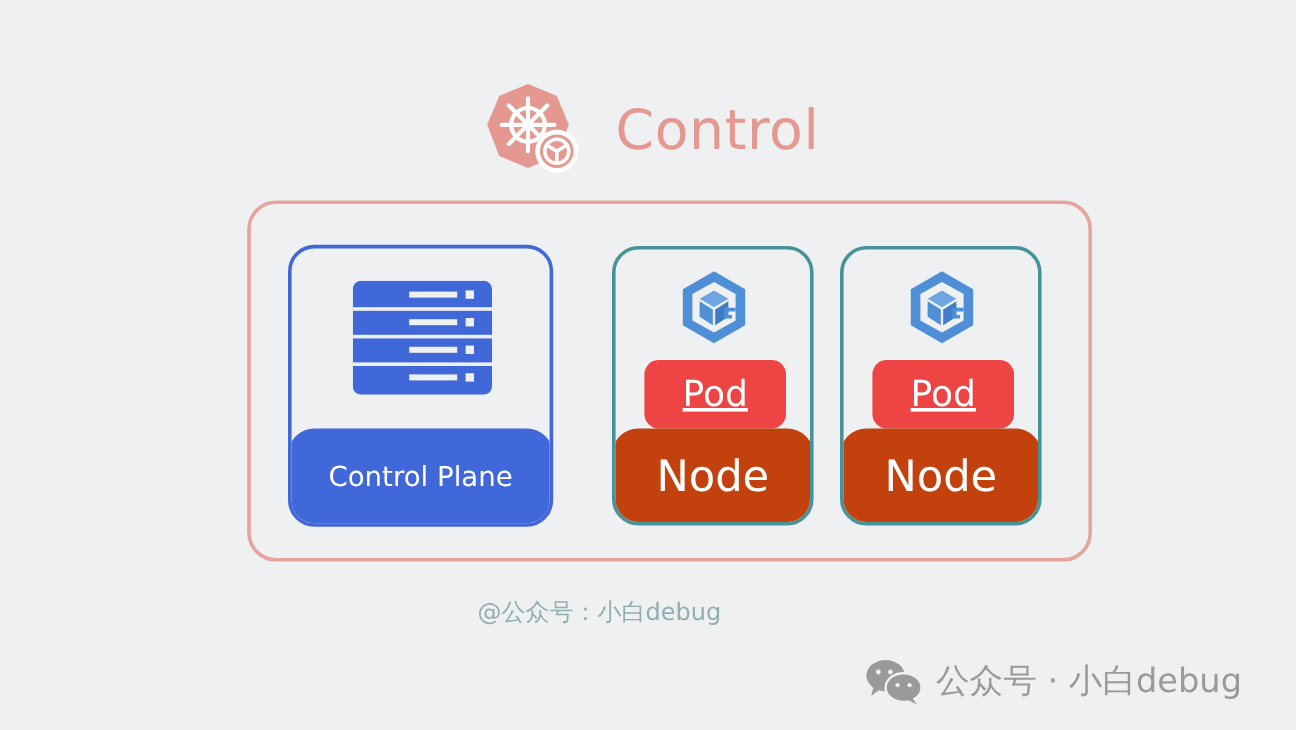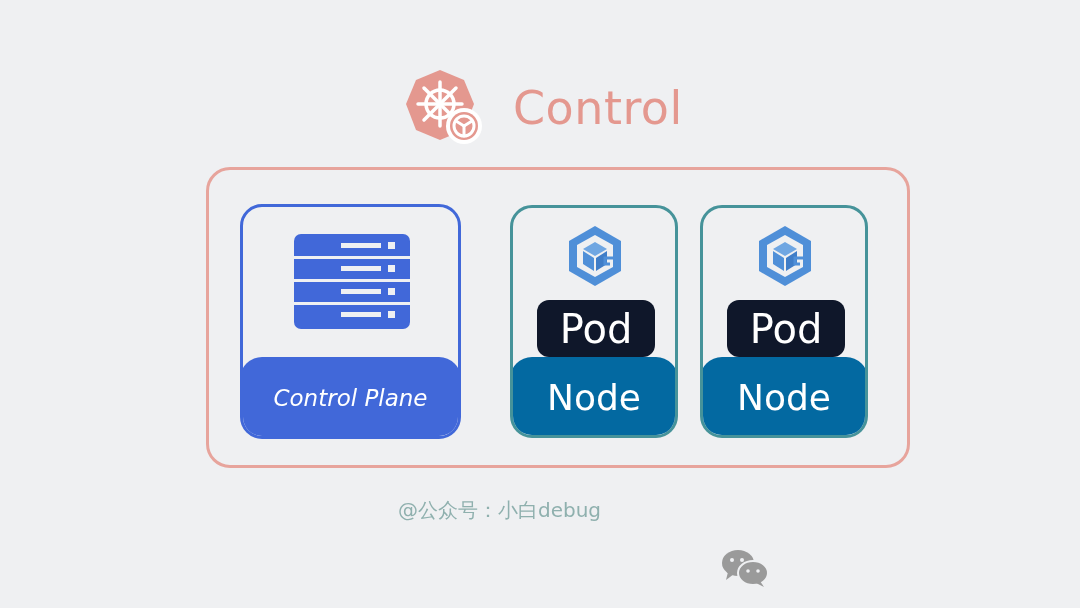--- a/index.html
+++ b/index.html
@@ -2,28 +2,28 @@
 <html><head>
 <meta charset="utf-8">
 <style>
   html,body{margin:0;padding:0;}
   body{width:1080px;height:608px;background:#eff0f2;position:relative;overflow:hidden;font-family:"DejaVu Sans","Liberation Sans",sans-serif;}
   .abs{position:absolute;}
   #cluster-icon{left:402px;top:68px;width:84px;height:80px;}
   #cluster-title{left:513px;top:80px;font-size:46px;color:#e4988f;line-height:56px;letter-spacing:0.5px;}
   #cluster-box{left:206px;top:167px;width:704px;height:301px;border:3px solid #e7a49c;border-radius:24px;box-sizing:border-box;}
   .card{position:absolute;box-sizing:border-box;border-radius:22px;overflow:hidden;background:#eff0f2;}
-  #cp-card{left:240px;top:204px;width:221px;height:235px;border:3px solid #4168d9;font-style:italic;}
+  #cp-card{left:240px;top:204px;width:221px;height:235px;border:3px solid #4168d9;}
   .node-card{top:205px;width:168px;height:233px;border:3px solid #46939a;}
   #node-card-1{left:510px;}
   #node-card-2{left:700px;}
   .card-footer{position:absolute;left:-3px;right:-3px;bottom:-3px;border-radius:22px;display:flex;align-items:center;justify-content:center;color:#fff;}
   #cp-card .card-footer{height:82px;background:#4168d9;font-size:23px;}
-  .node-card .card-footer{height:81px;background:#0369a1;font-size:36px;}
-  .pod-badge{position:absolute;left:24px;width:118px;height:57px;top:92px;border-radius:12px;background:#0f172a;color:#fff;font-size:40px;display:flex;align-items:center;justify-content:center;}
+  .node-card .card-footer{height:81px;background:#c2410c;font-size:36px;}
+  .pod-badge{position:absolute;left:24px;width:118px;height:57px;top:92px;border-radius:12px;background:#ef4444;color:#fff;font-size:30px;display:flex;align-items:center;justify-content:center;text-decoration:underline;}
   .pod-icon{position:absolute;left:50px;top:16px;width:64px;height:64px;}
   #server-icon{position:absolute;left:51px;top:27px;width:116px;height:95px;}
   #watermark{left:398px;top:497px;font-size:20px;color:#8fb0ae;}
   #footer{left:720px;top:548px;display:flex;align-items:center;font-size:28px;color:#9a9a9a;}
   #wechat-icon{width:50px;height:40px;margin-right:10px;}
 </style>
 </head>
 <body>
 
 <svg id="cluster-icon" class="abs" viewBox="0 0 84 80">
@@ -101,13 +101,14 @@
   <svg id="wechat-icon" viewBox="0 0 50 40">
     <ellipse cx="18" cy="15" rx="16" ry="13" fill="#9a9a9a"></ellipse>
     <polygon points="8,24 6,32 14,26" fill="#9a9a9a"></polygon>
     <ellipse cx="33" cy="25" rx="15" ry="12" fill="#9a9a9a" stroke="#eff0f2" stroke-width="2"></ellipse>
     <polygon points="40,33 44,39 36,35" fill="#9a9a9a"></polygon>
     <circle cx="12" cy="12" r="2" fill="#eff0f2"></circle>
     <circle cx="22" cy="12" r="2" fill="#eff0f2"></circle>
     <circle cx="28" cy="23" r="1.8" fill="#eff0f2"></circle>
     <circle cx="38" cy="23" r="1.8" fill="#eff0f2"></circle>
   </svg>
+  <span>公众号 · 小白debug</span>
 </div>
 
 </body></html>

